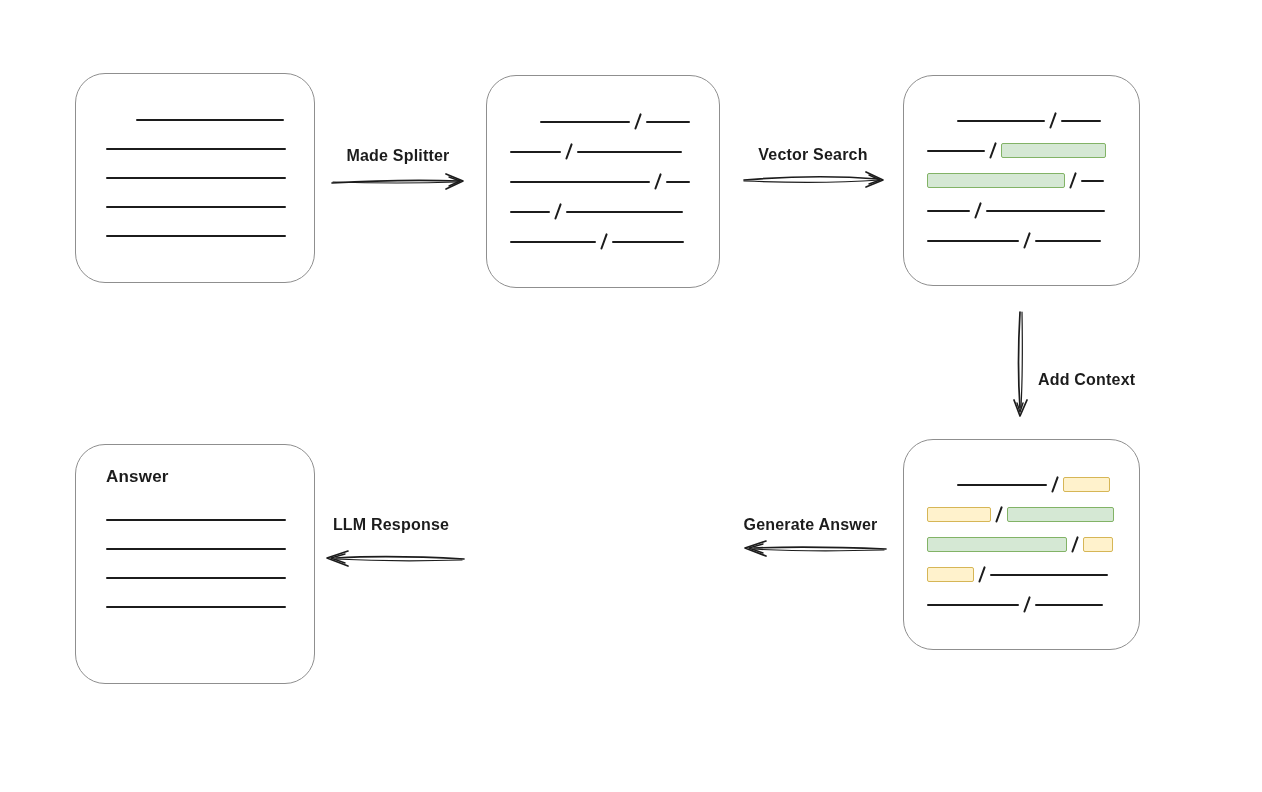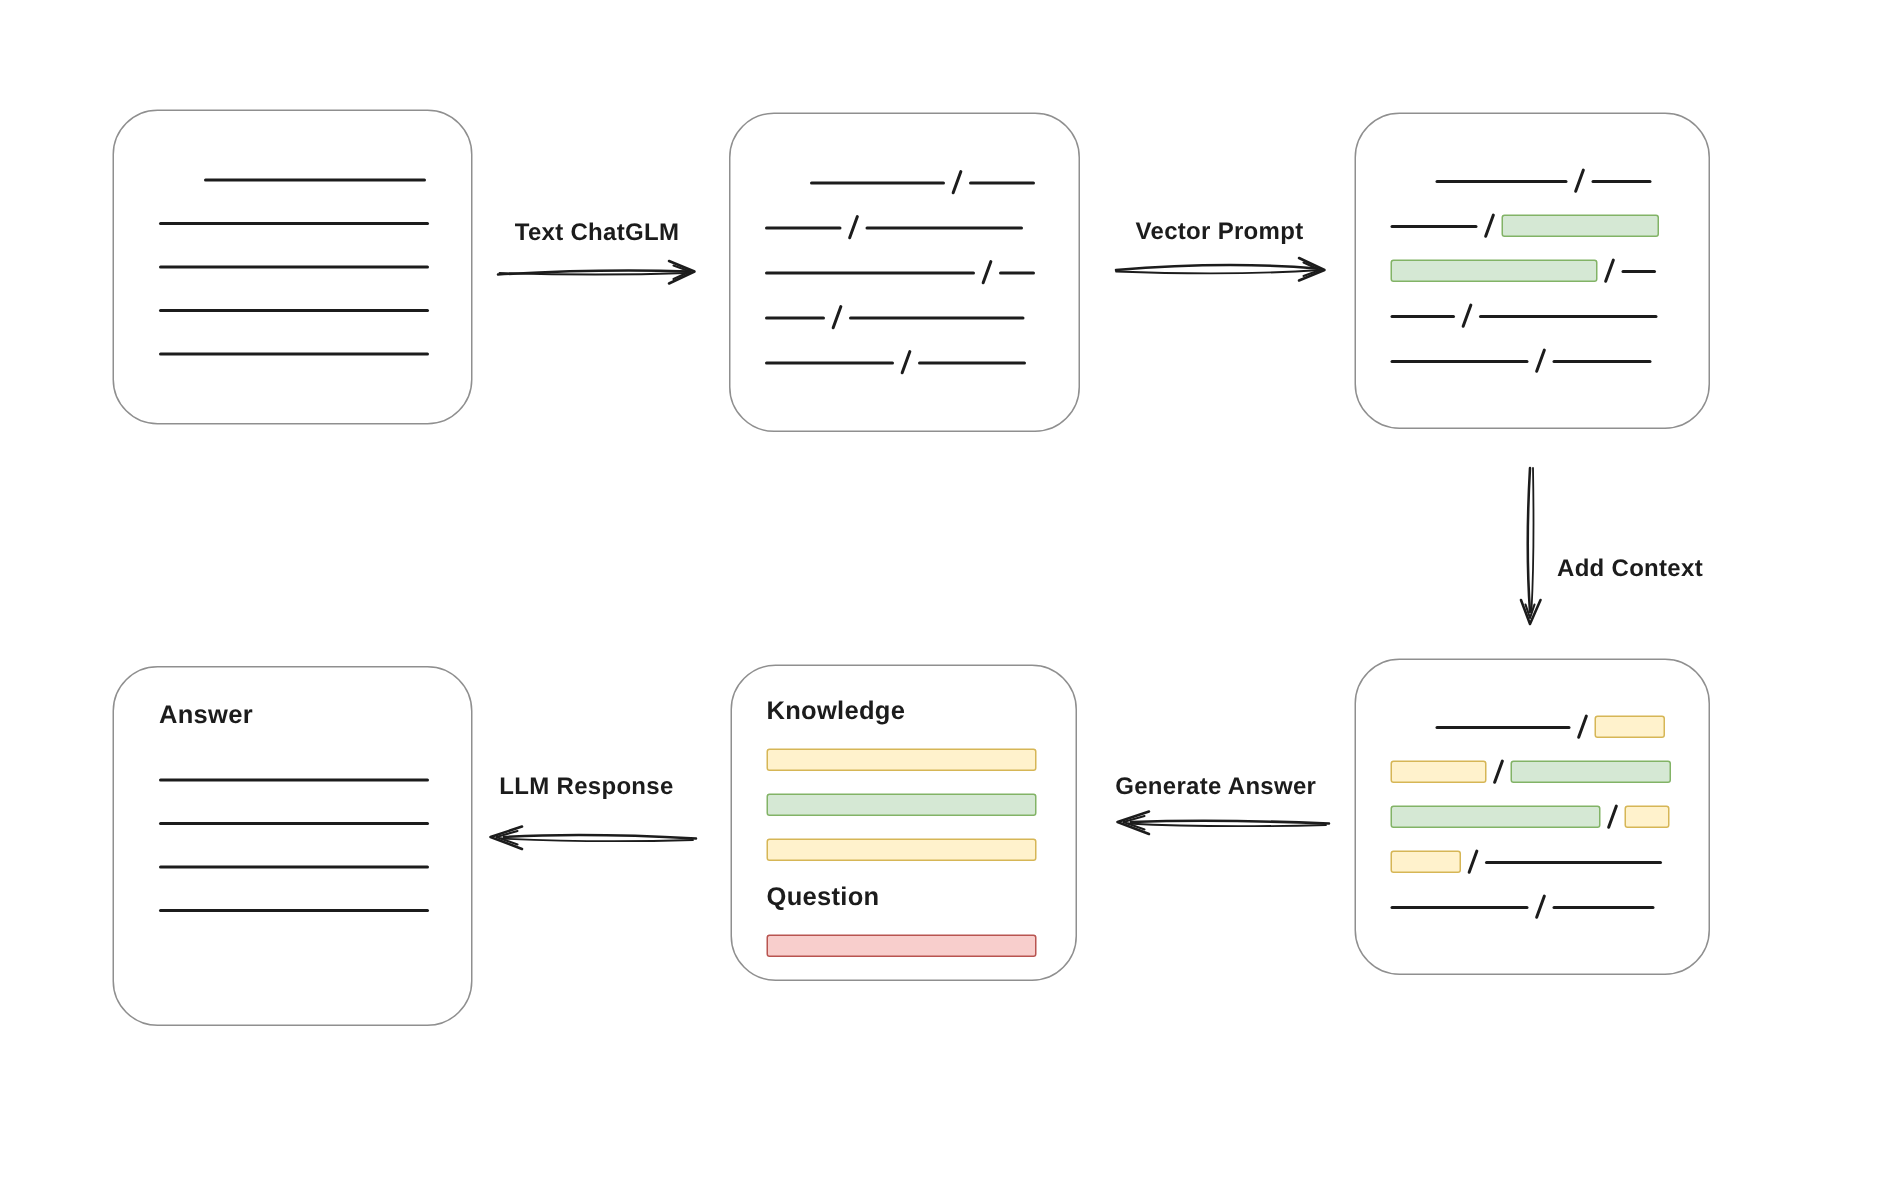--- a/index.html
+++ b/index.html
@@ -145,40 +145,20 @@
         <span class="seg-slash"></span>
         <span class="seg-line" style="width: 118px;"></span>
       </div>
       <div class="seg-row">
         <span class="seg-line" style="width: 92px;"></span>
         <span class="seg-slash"></span>
         <span class="seg-line" style="width: 68px;"></span>
       </div>
     </div>
 
-  <div class="box box-prompt pad23" style="left:487px;top:443px;width:231px;height:211px;">
-      <div class="seg-row">
-        <span class="seg-text">Knowledge</span>
-      </div>
-      <div class="seg-row">
-        <span class="seg-chip chip-yellow" style="width: 180px;"></span>
-      </div>
-      <div class="seg-row">
-        <span class="seg-chip chip-green" style="width: 180px;"></span>
-      </div>
-      <div class="seg-row">
-        <span class="seg-chip chip-yellow" style="width: 180px;"></span>
-      </div>
-      <div class="seg-row">
-        <span class="seg-text">Question</span>
-      </div>
-      <div class="seg-row">
-        <span class="seg-chip chip-red" style="width: 180px;"></span>
-      </div>
-    </div>
 
   <div class="box box-answer pad30" style="left:75px;top:444px;width:240px;height:240px;">
       <div class="seg-row">
         <span class="seg-text">Answer</span>
       </div>
       <div class="seg-row">
         <span class="seg-line" style="width: 180px;"></span>
       </div>
       <div class="seg-row">
         <span class="seg-line" style="width: 180px;"></span>
@@ -219,23 +199,23 @@
     <path d="M27,7 L13,11 L27,16" stroke-width="1.4"></path>
   </svg>
 
   <svg class="arrow" style="left:320px;top:547px;" width="146" height="24">
     <path d="M144,12 Q70,8 16,11" stroke-width="1.7"></path>
     <path d="M142,13 Q75,15 14,12" stroke-width="1.2"></path>
     <path d="M28,4 L7,11 L28,19" stroke-width="1.7"></path>
     <path d="M25,7 L11,11 L25,16" stroke-width="1.4"></path>
   </svg>
 
-  <div class="arrow-label" style="left:328px;top:147px;width:140px;">Text ChatGLM</div>
-
-  <div class="arrow-label" style="left:738px;top:146px;width:150px;">Vector Prompt</div>
+  <div class="arrow-label" style="left:328px;top:147px;width:140px;">Made Splitter</div>
+
+  <div class="arrow-label" style="left:738px;top:146px;width:150px;">Vector Search</div>
 
   <div class="arrow-label" style="left:1038px;top:371px;width:120px;text-align:left;">Add Context</div>
 
   <div class="arrow-label" style="left:728px;top:516px;width:165px;">Generate Answer</div>
 
   <div class="arrow-label" style="left:320px;top:516px;width:142px;">LLM Response</div>
 
 </div>
 
 </body></html>

